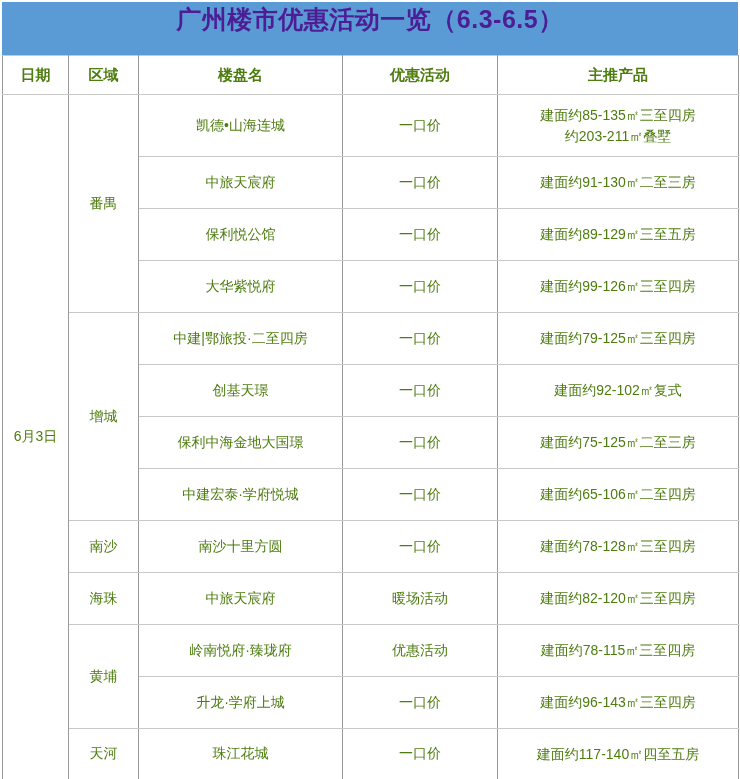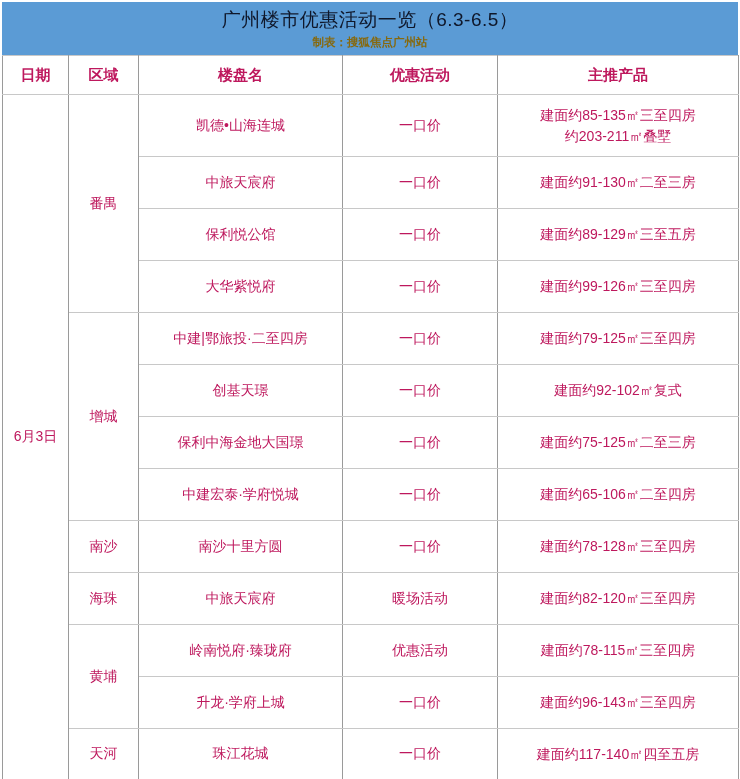--- a/index.html
+++ b/index.html
@@ -14,23 +14,23 @@
     width: 736px;
     margin: 2px auto 0 auto;
   }
   .titlebar {
     background: #5B9BD5;
     height: 53px;
     text-align: center;
     padding-top: 4px;
   }
   .titlebar .title {
-    color: #0f172a;
-    font-size: 19px;
-    font-weight: normal;
+    color: #4c1d95;
+    font-size: 25px;
+    font-weight: bold;
     letter-spacing: 0.5px;
     line-height: 27px;
   }
   .titlebar .subtitle {
     color: #86690F;
     font-size: 11.5px;
     font-weight: bold;
     line-height: 18px;
   }
   table {
@@ -40,21 +40,21 @@
     border: 1px solid #9A9A9A;
     border-bottom: 3px solid #BFBFBF;
   }
   th, td {
     border-top: 1px solid #C8C8C8;
     border-bottom: 1px solid #C8C8C8;
     border-left: 1px solid #9A9A9A;
     border-right: 1px solid #9A9A9A;
     text-align: center;
     vertical-align: middle;
-    color: #be185d;
+    color: #4d7c0f;
     padding: 8px 4px;
     overflow: hidden;
   }
   thead th {
     height: 39px;
     font-size: 15px;
     font-weight: bold;
     background: #ffffff;
   }
   tbody td {
@@ -64,21 +64,20 @@
   tr.row-tall td { height: 62px; }
   td.product-cell .line { display: block; line-height: 21px; }
 </style>
 </head>
 <body>
 
 <div class="sheet">
 
   <div class="titlebar">
     <div class="title">广州楼市优惠活动一览（6.3-6.5）</div>
-    <div class="subtitle">制表：搜狐焦点广州站</div>
   </div>
 
   <table>
     <colgroup>
       <col style="width:66px">
         <col style="width:70px">
         <col style="width:204px">
         <col style="width:155px">
         <col style="width:241px">
     </colgroup>

